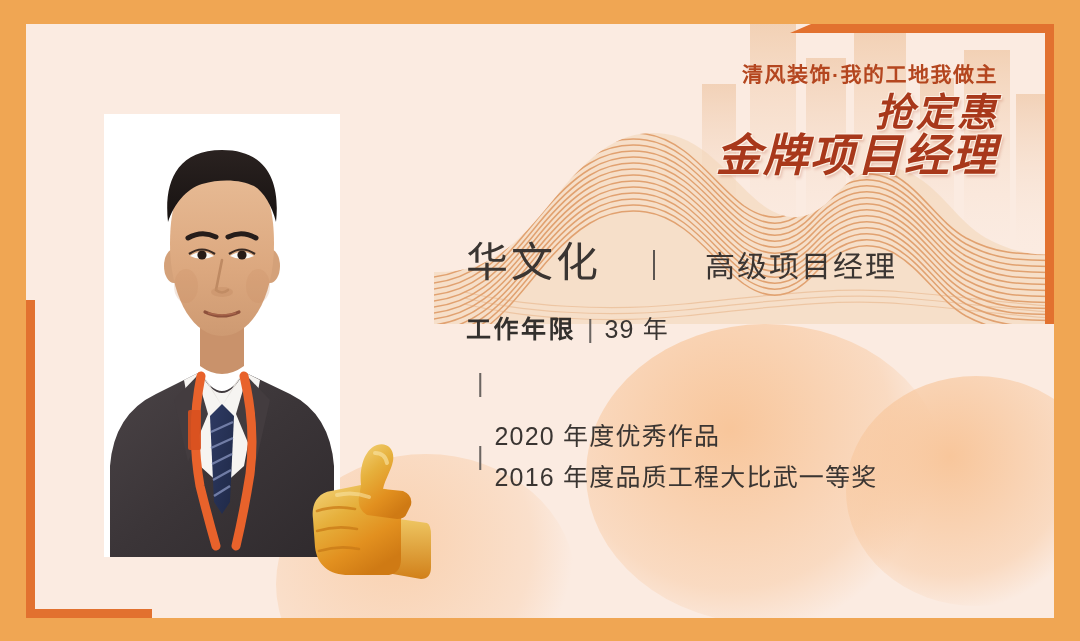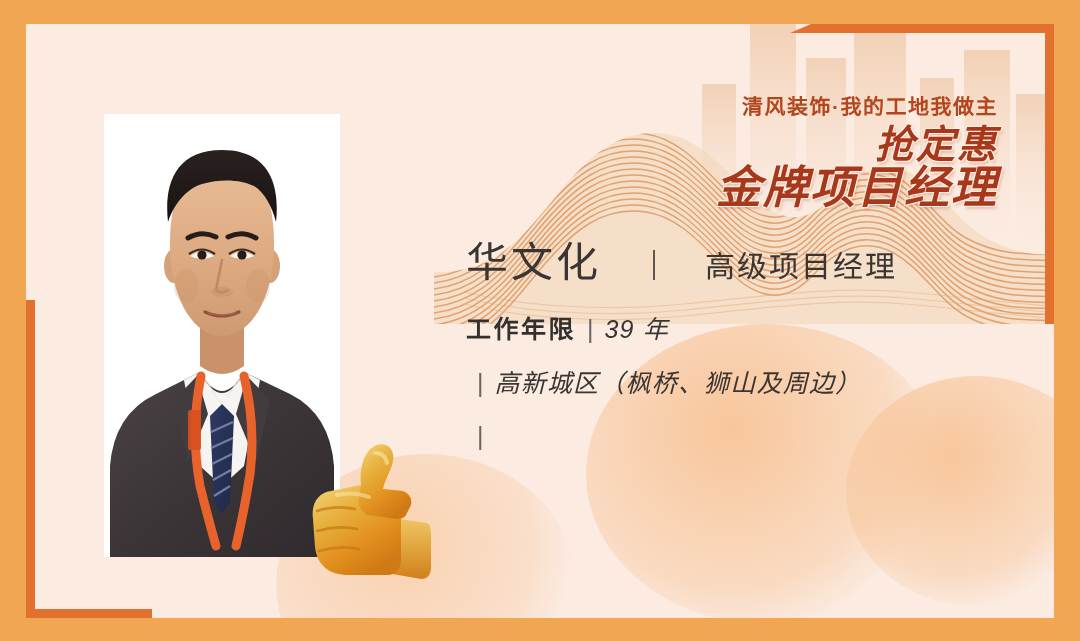--- a/index.html
+++ b/index.html
@@ -85,21 +85,20 @@
   .glow-b { left: 820px; top: 352px; width: 260px; height: 230px; }
   .glow-c { left: 250px; top: 430px; width: 300px; height: 260px; opacity: .7; }
 
   
   .head {
     position: absolute;
     right: 56px;
     top: 40px;
     text-align: right;
     z-index: 6;
-    margin-top: 32px;
   }
   .head-sub {
     font-size: 21px;
     font-weight: 700;
     color: #B4461F;
     letter-spacing: 1.5px;
     line-height: 1;
     white-space: nowrap;
     margin-bottom: 7px;
   }
@@ -200,21 +199,21 @@
     line-height: 1.22;
   }
   .row-value {
     font-size: 25px;
     font-weight: 400;
     color: #3A3532;
     letter-spacing: 1.2px;
     line-height: 1.22;
     white-space: nowrap;
   }
-  .row-values { display: flex; flex-direction: column; font-style: italic; }
+  .row-values { display: flex; flex-direction: column; }
   .row-values .row-value + .row-value { margin-top: 10px; }
 </style>
 </head>
 <body>
 
 <div class="poster">
 
   <div class="card">
 
     <div class="bg-art">
@@ -428,27 +427,28 @@
       <div class="row">
         <span class="row-label">工作年限</span>
         <span class="row-bar">|</span>
         <span class="row-values">
           <span class="row-value">39 年</span>
         </span>
       </div>
 
       <div class="row">
         <span class="row-bar">|</span>
-        <span class="row-values">
-          <span class="row-value">高新城区（枫桥、狮山及周边）</span>
-        </span>
       </div>
 
       <div class="row">
         <span class="row-bar">|</span>
+        <span class="row-values">
+          <span class="row-value">2020 年度优秀作品</span>
+          <span class="row-value">2016 年度品质工程大比武一等奖</span>
+        </span>
       </div>
 
     </div>
   </div>
 
   <div class="accent accent-bl"></div>
   <div class="accent accent-tr"></div>
   <div class="accent-tr-bar"></div>
 
 </div>

